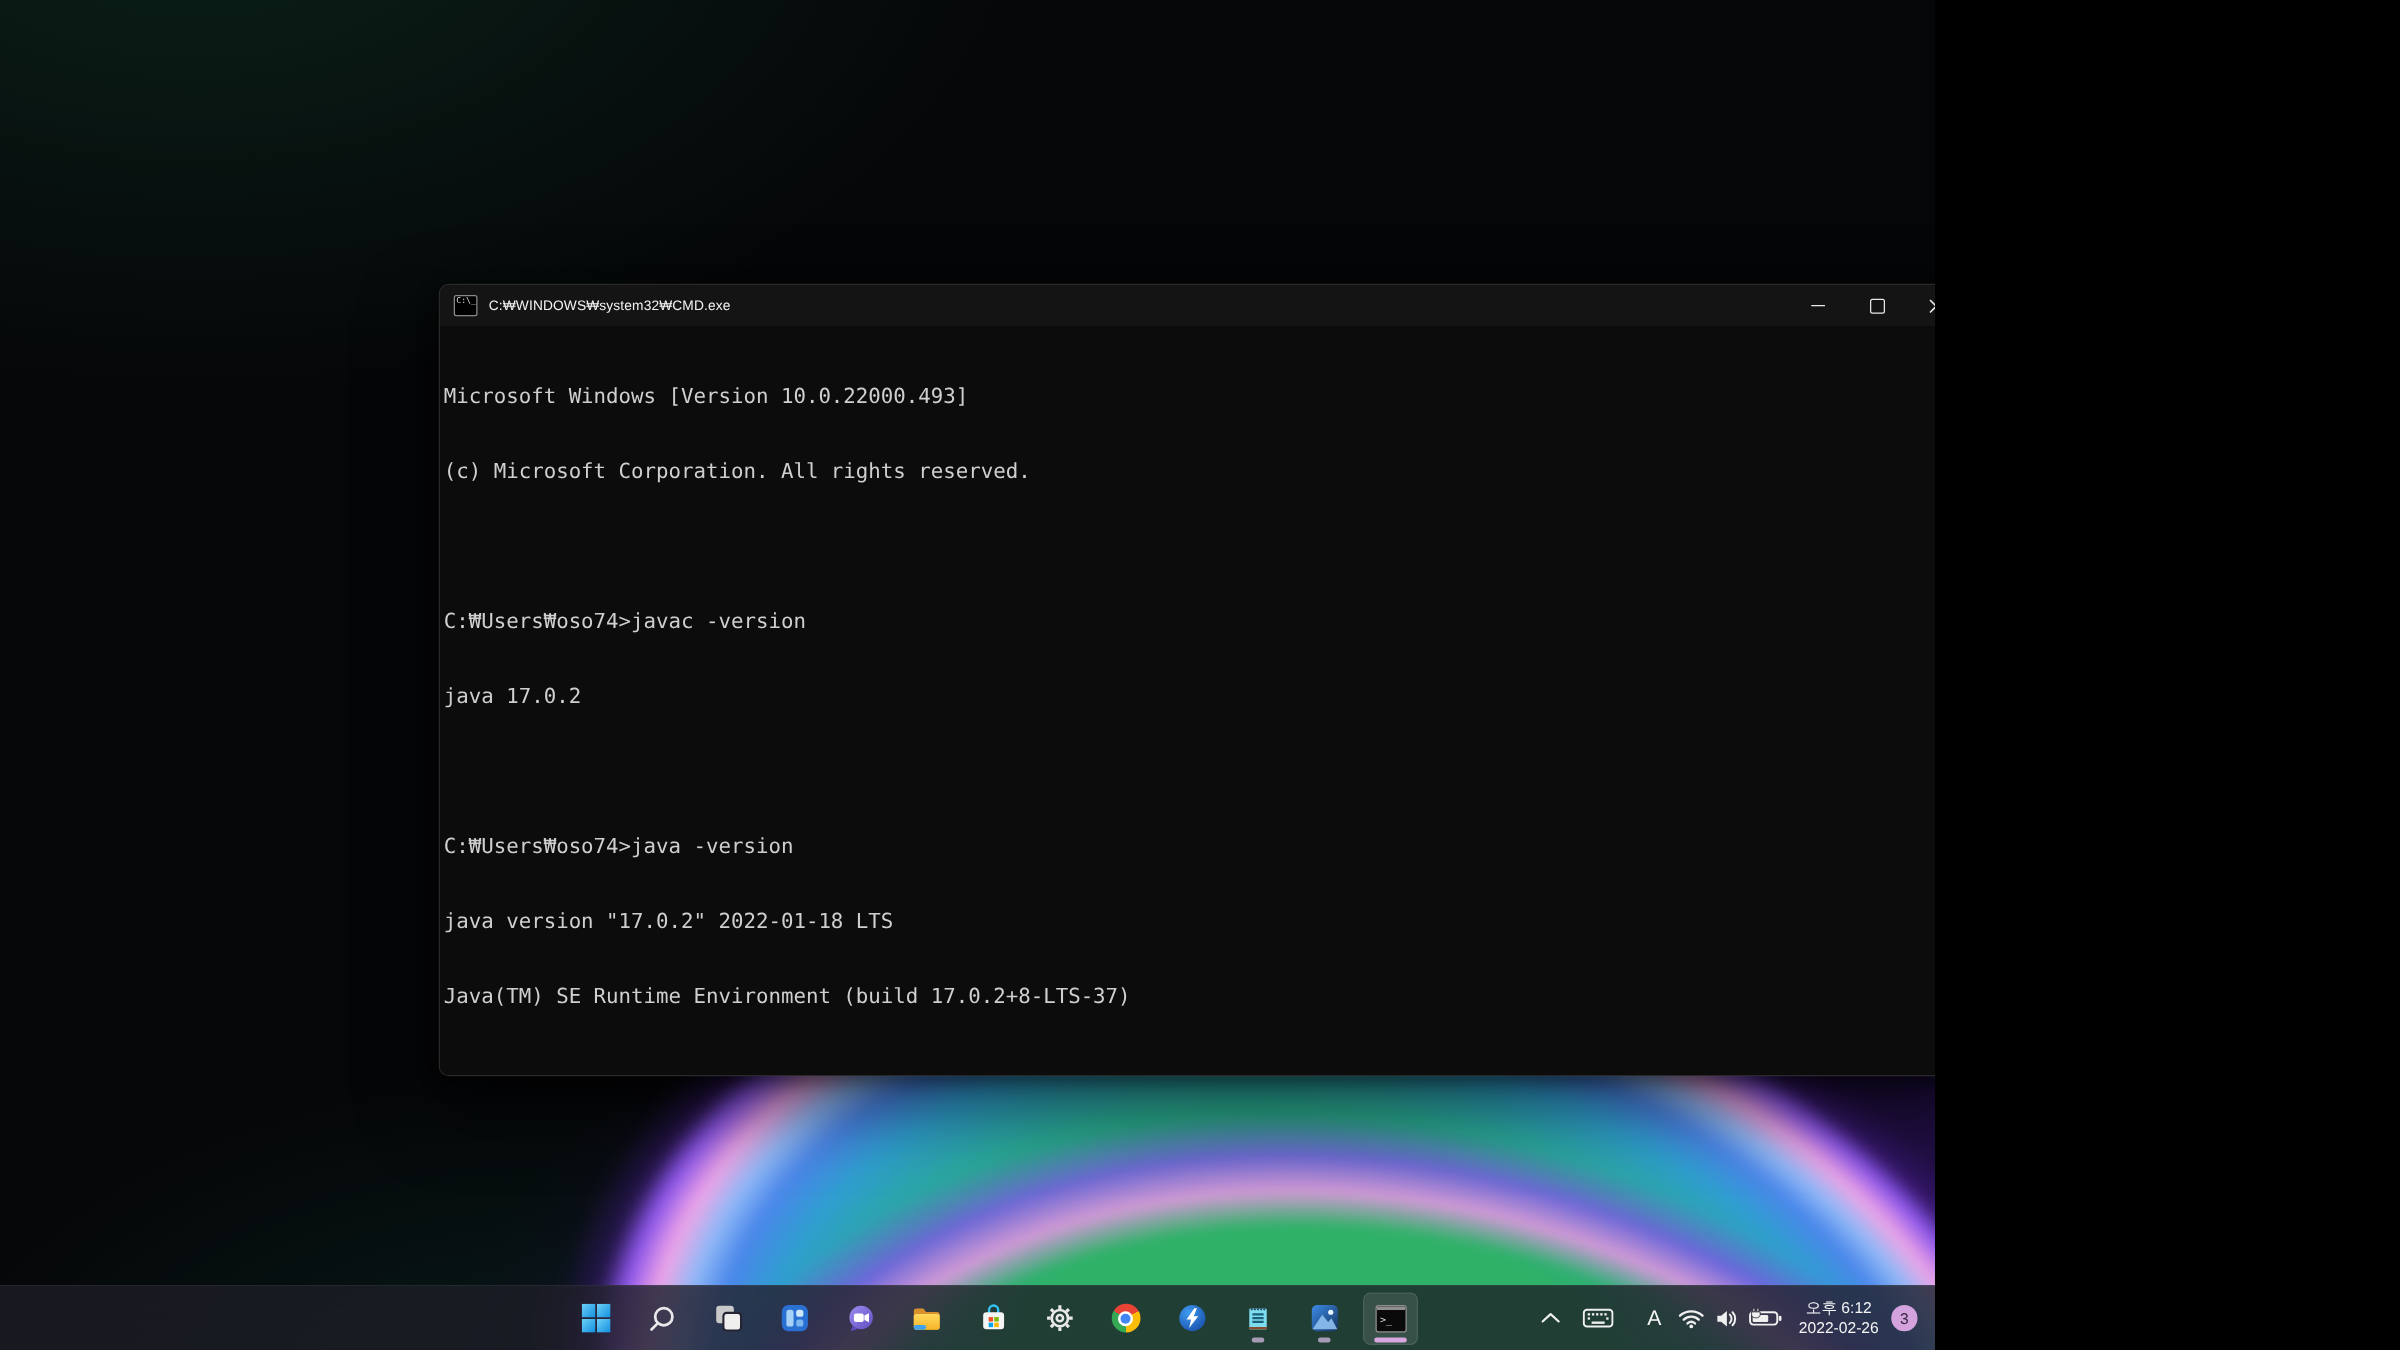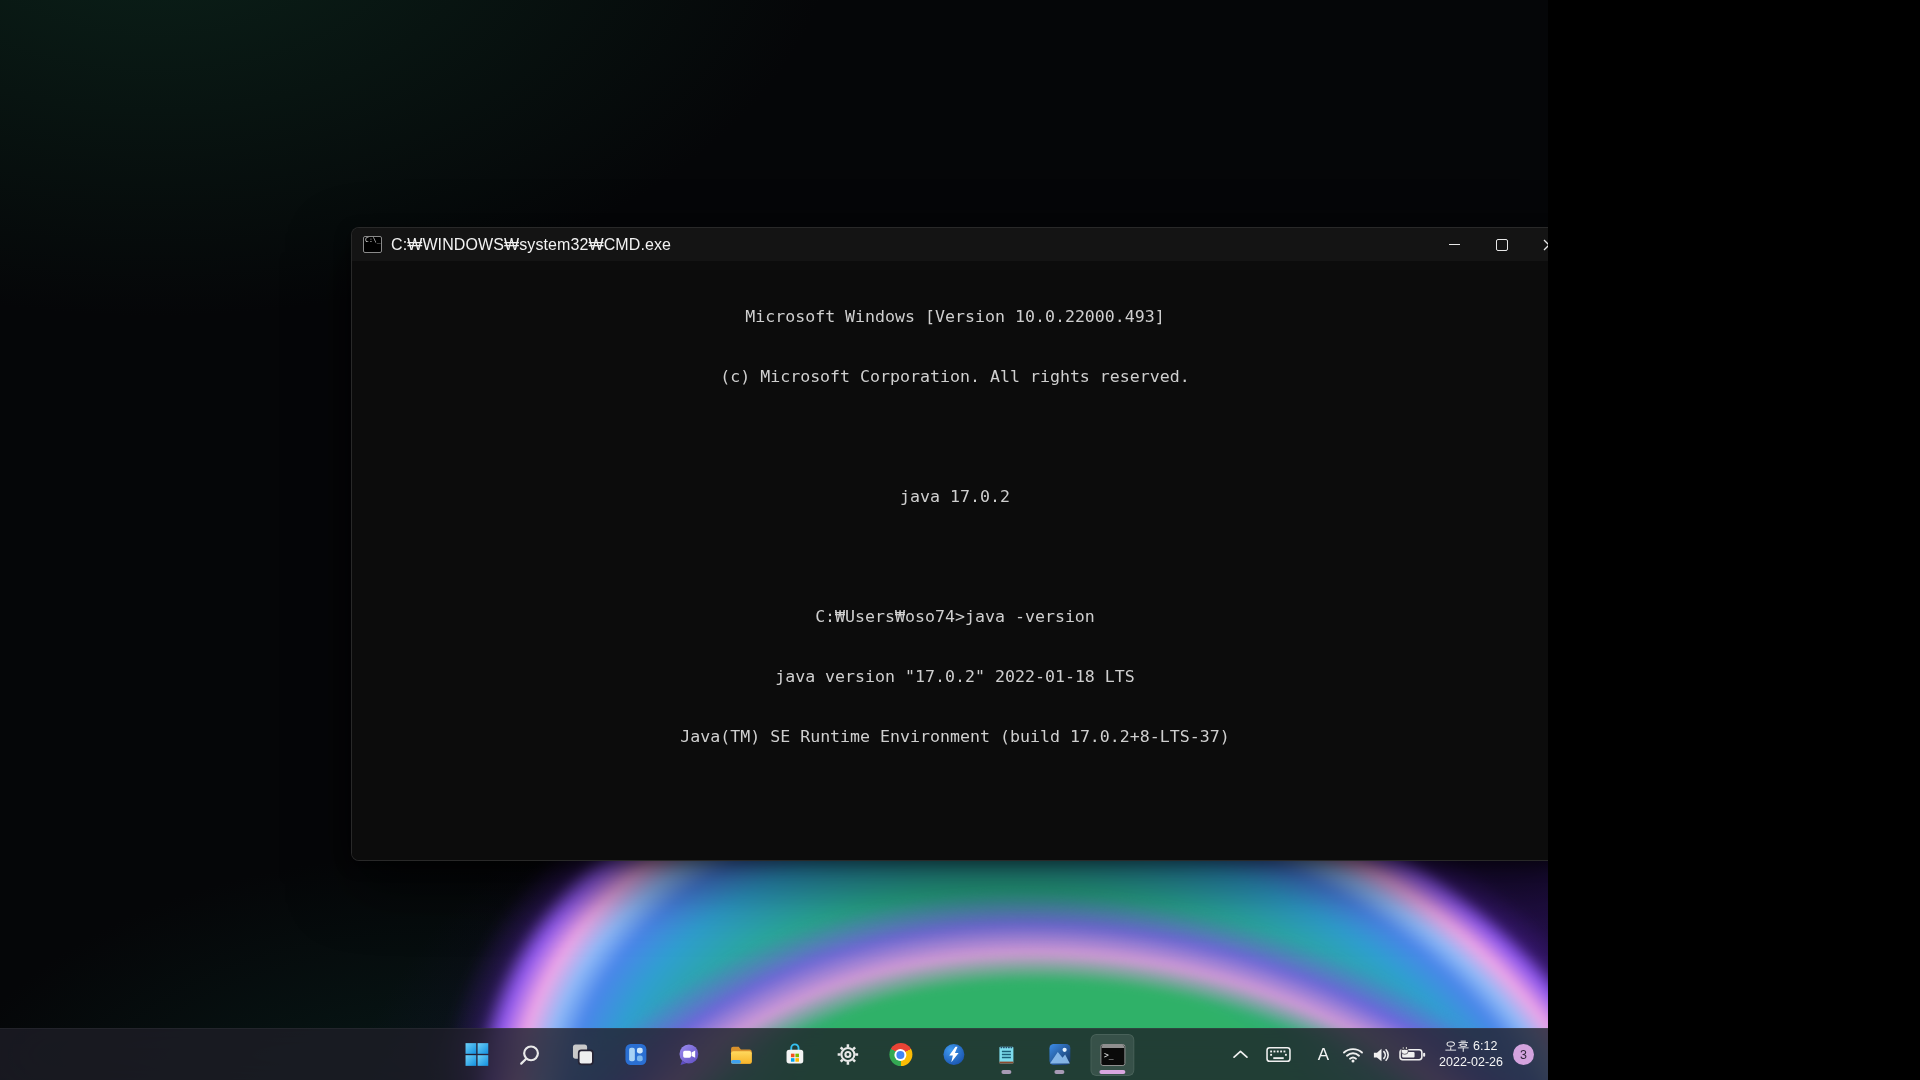--- a/index.html
+++ b/index.html
@@ -23,28 +23,28 @@
 
   
   .win{position:absolute;left:351px;top:227px;width:1222px;height:634px;box-sizing:border-box;
        border-radius:8px;overflow:hidden;border:1px solid rgba(255,255,255,.12);
        box-shadow:0 24px 60px rgba(0,0,0,.6),0 4px 16px rgba(0,0,0,.45);background:#0c0c0c;}
   .titlebar{position:absolute;top:0;left:0;right:0;height:33px;background:#141414;
        display:flex;align-items:center;}
   .appicon{width:17px;height:15px;margin:0 9px 0 11px;background:#000;border:1px solid #8a8a8a;
        border-radius:2px;overflow:hidden;position:relative;flex:0 0 auto;}
   .appicon span{position:absolute;top:0px;left:1px;font:6.5px/7px "DejaVu Sans Mono",monospace;color:#ddd;}
-  .title{font-size:16px;color:#f2f2f2;letter-spacing:.1px;}
+  .title{font-size:11px;color:#f2f2f2;letter-spacing:.1px;}
   .caption{margin-left:auto;display:flex;height:100%;}
   .capbtn{width:47px;height:100%;display:flex;align-items:center;justify-content:center;}
   .glyph-min{width:11px;height:1.4px;background:#e8e8e8;}
   .glyph-max{width:10px;height:10px;border:1.4px solid #e8e8e8;border-radius:2px;}
   .term{position:absolute;top:33px;left:0;right:17px;bottom:0;background:#0c0c0c;
         padding:6px 0 0 3px;font:16.6px/20px "DejaVu Sans Mono",monospace;color:#cfcfcf;
-        white-space:pre;overflow:hidden;text-align:center;}
+        white-space:pre;overflow:hidden;}
   .tl{height:20px;}
   .vscroll{position:absolute;top:33px;right:0;width:17px;bottom:0;background:#191919;}
   .vthumb{position:absolute;top:23px;left:3px;right:3px;height:25px;background:#969696;}
 
   
   .taskbar{position:absolute;left:0;right:0;bottom:0;height:51px;
        background:rgba(30,30,38,.78);backdrop-filter:blur(28px);-webkit-backdrop-filter:blur(28px);
        border-top:1px solid rgba(255,255,255,.05);}
   .tb-center{position:absolute;left:50%;top:0;transform:translateX(-47%);height:51px;
        display:flex;align-items:center;gap:9px;}
@@ -98,20 +98,21 @@
             <path d="M1,1 L11,11 M11,1 L1,11" stroke="#e8e8e8" stroke-width="1.3"></path>
           </svg>
         </div>
       </div>
     </div>
 
     <div class="term">
       <div class="tl">Microsoft Windows [Version 10.0.22000.493]</div>
       <div class="tl">(c) Microsoft Corporation. All rights reserved.</div>
       <div class="tl"></div>
+      <div class="tl">C:₩Users₩oso74&gt;javac -version</div>
       <div class="tl">java 17.0.2</div>
       <div class="tl"></div>
       <div class="tl">C:₩Users₩oso74&gt;java -version</div>
       <div class="tl">java version "17.0.2" 2022-01-18 LTS</div>
       <div class="tl">Java(TM) SE Runtime Environment (build 17.0.2+8-LTS-37)</div>
       
       
       
       
       

